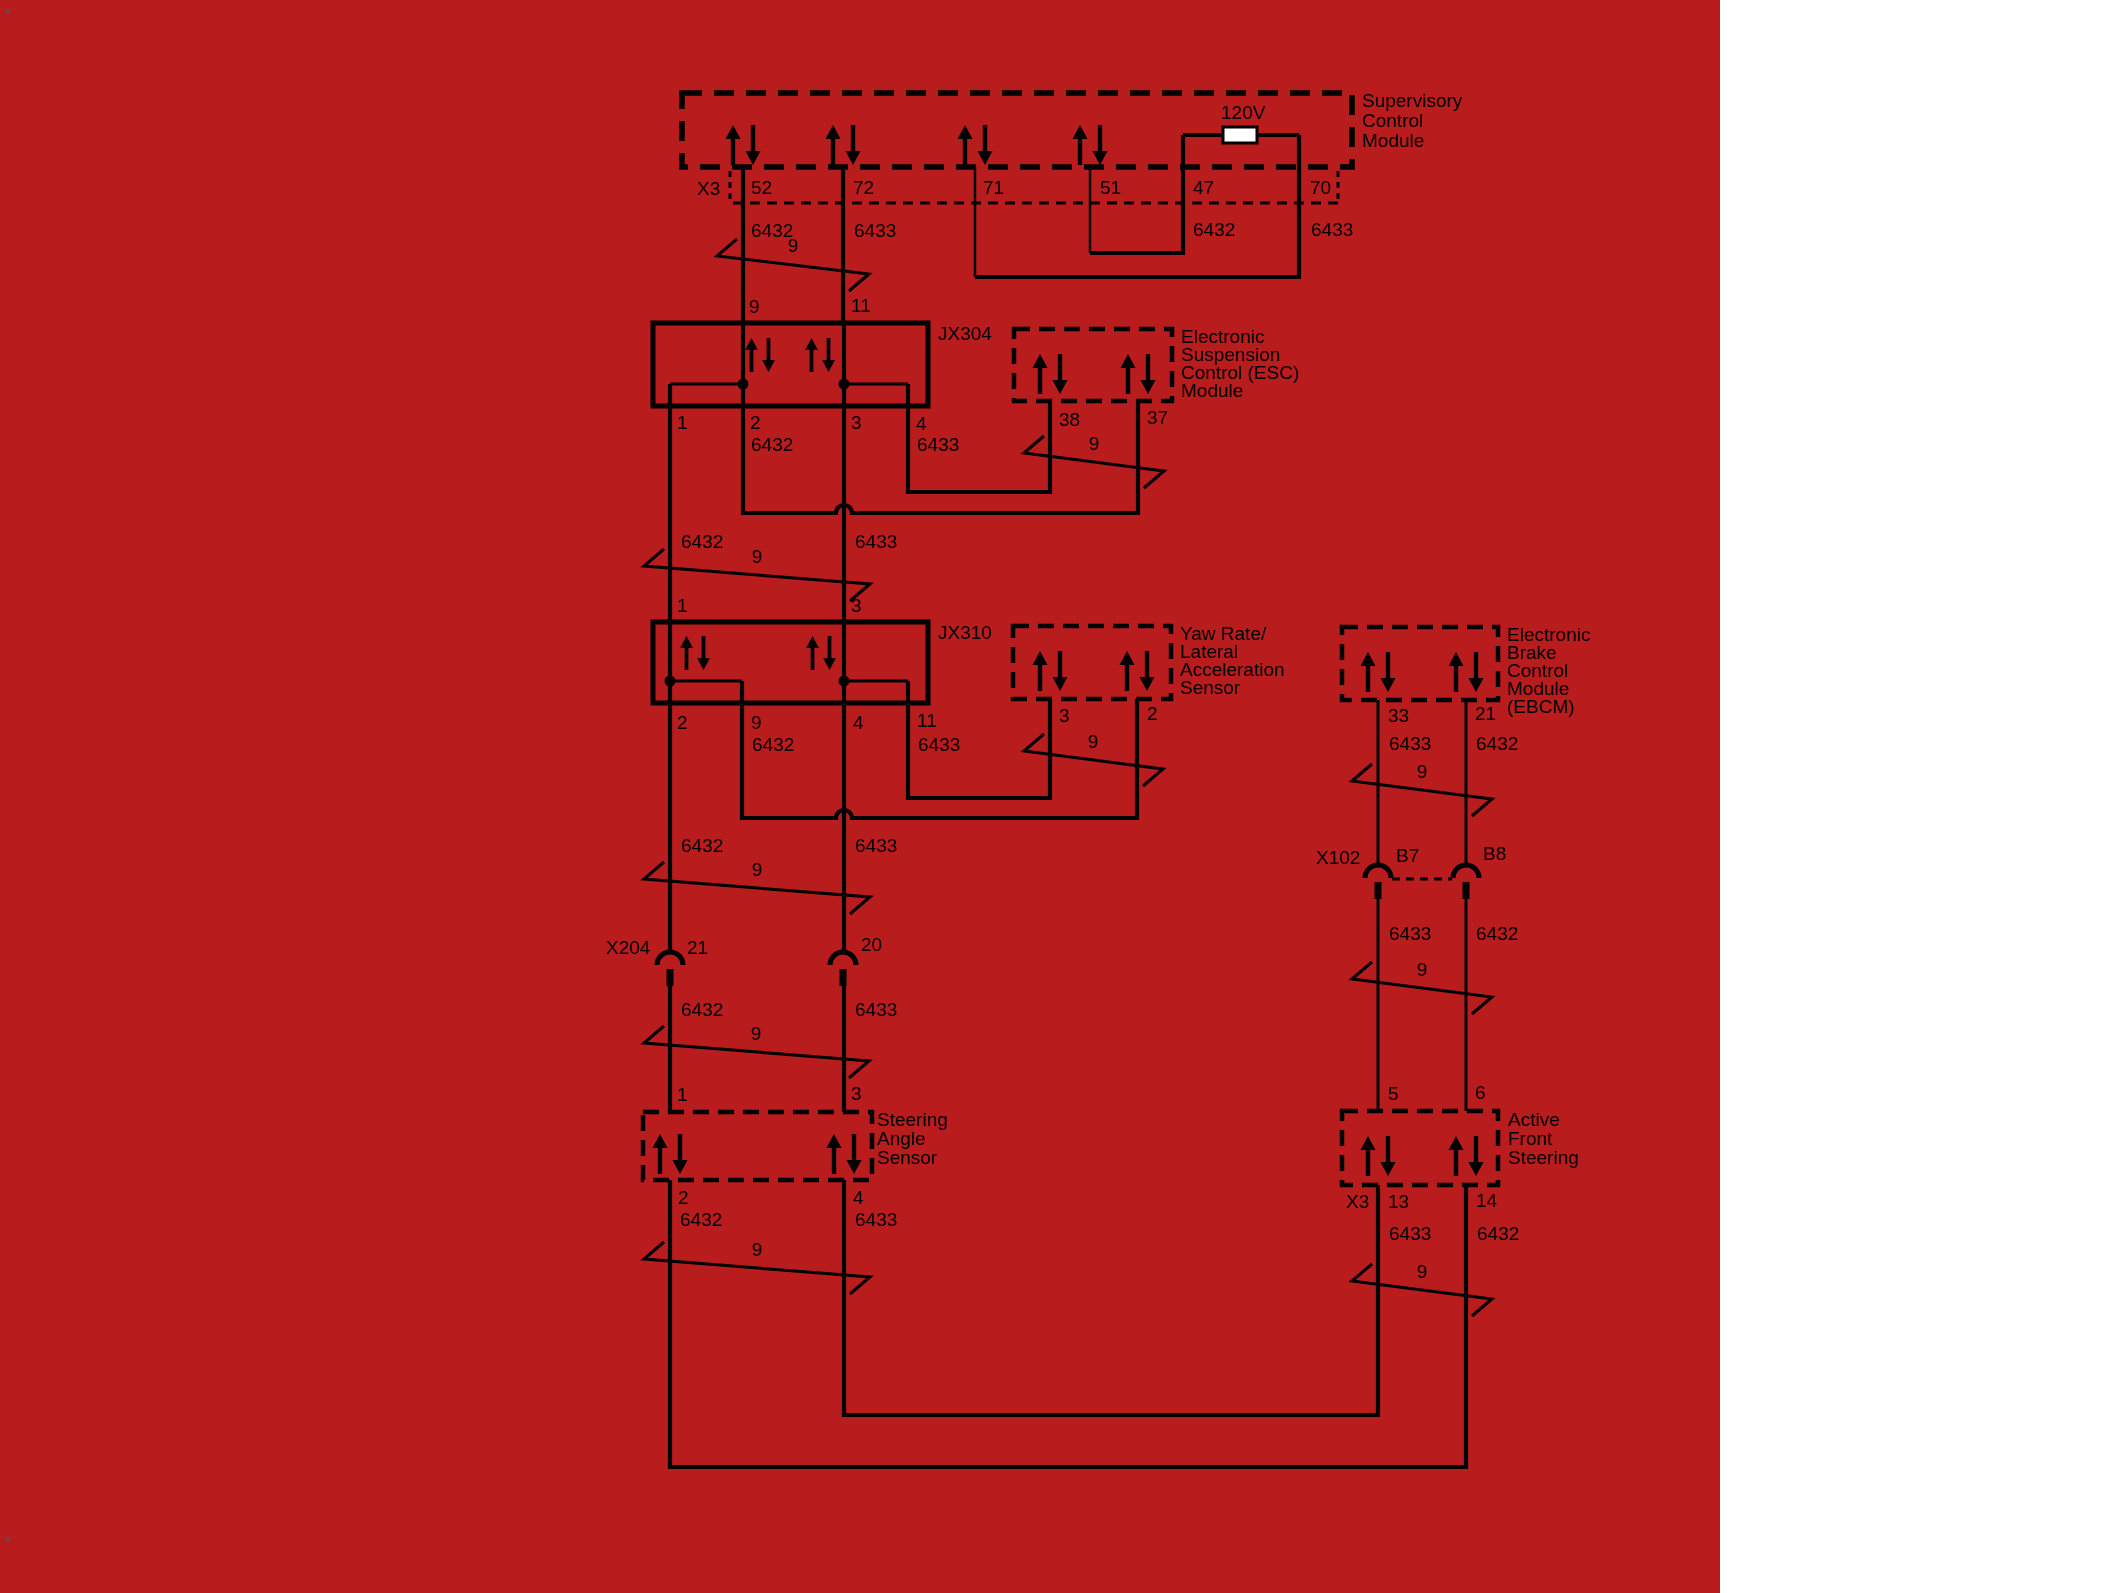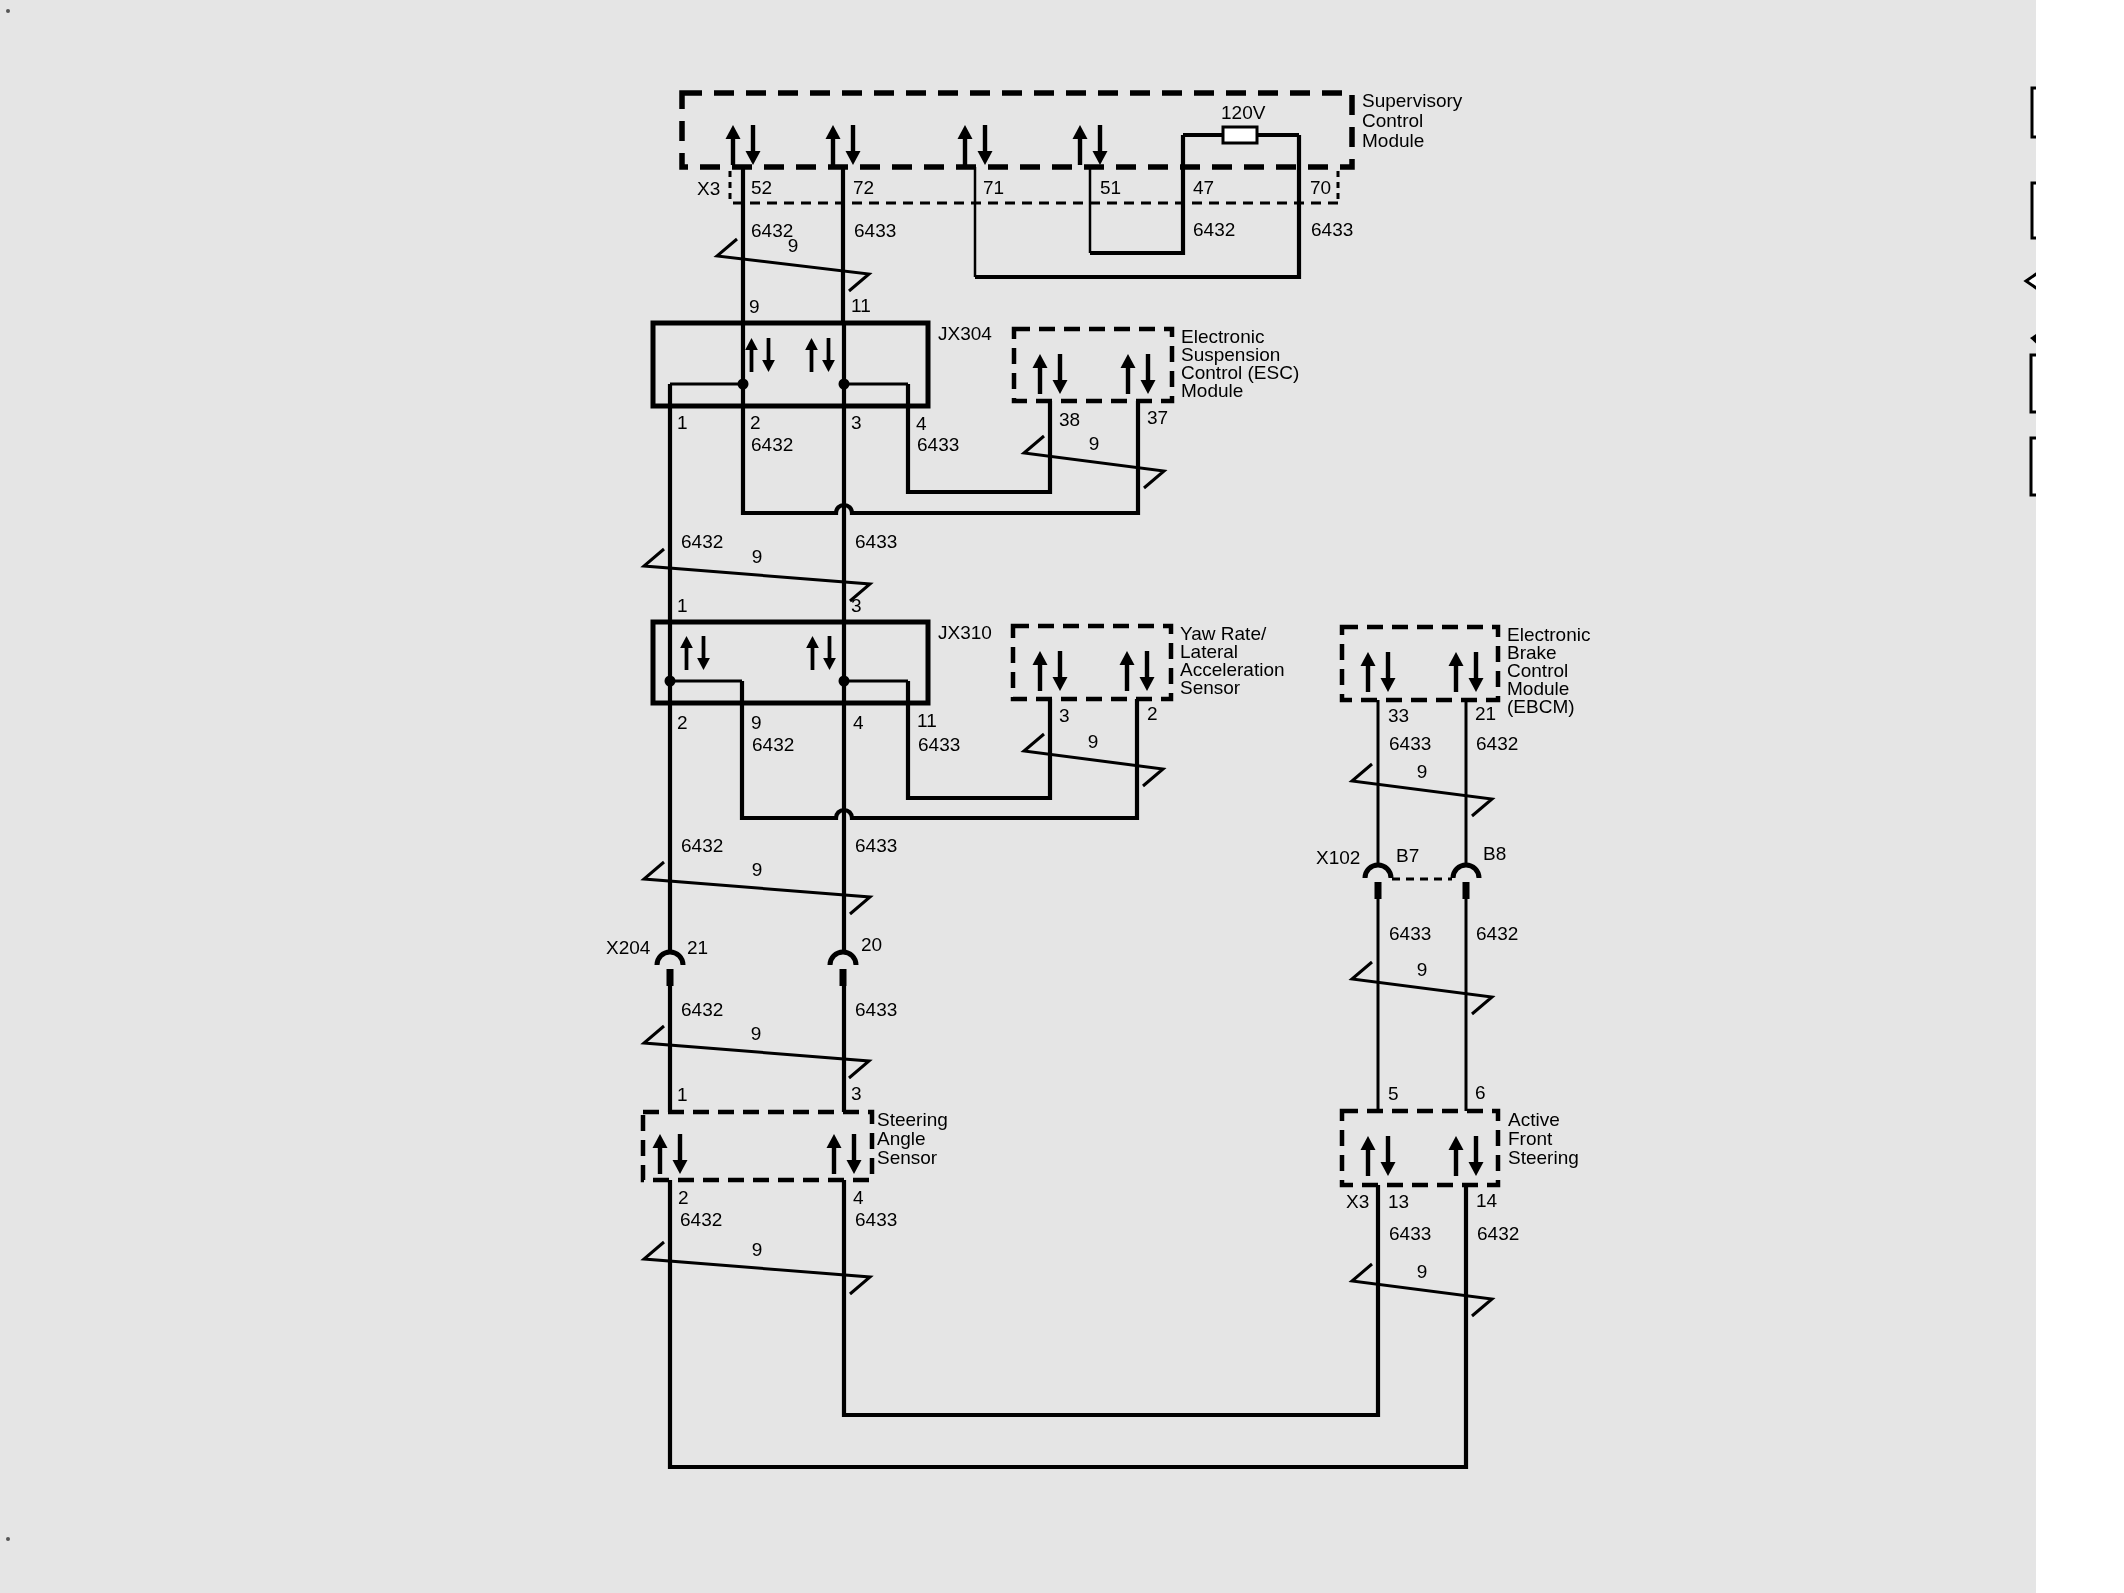--- a/index.html
+++ b/index.html
@@ -1,16 +1,16 @@
 <!DOCTYPE html>
 <html><head>
 <meta charset="utf-8">
 <style>
   html,body{margin:0;padding:0;background:#fff;}
-  #canvas{position:relative;width:2036px;height:1593px;background:#e5e5e5;overflow:hidden;}
+  #canvas{position:relative;width:1720px;height:1593px;background:#b91c1c;overflow:hidden;}
   svg{position:absolute;left:0;top:0;font-family:"Liberation Sans",sans-serif;}
   text{fill:#000;font-size:19px;font-family:"Liberation Sans",sans-serif;}
   .mid{text-anchor:middle;}
   .ic1{font-size:15px;}
   .ic2{font-size:13.5px;}
   .w2{stroke:#000;stroke-width:2.5;fill:none;}
   .w3{stroke:#000;stroke-width:3;fill:none;}
   .w4{stroke:#000;stroke-width:4.2;fill:none;}
   .boxsolid{fill:none;stroke:#000;stroke-width:5;}
   .boxdash{fill:none;stroke:#000;stroke-width:4.5;stroke-dasharray:16 9;}

